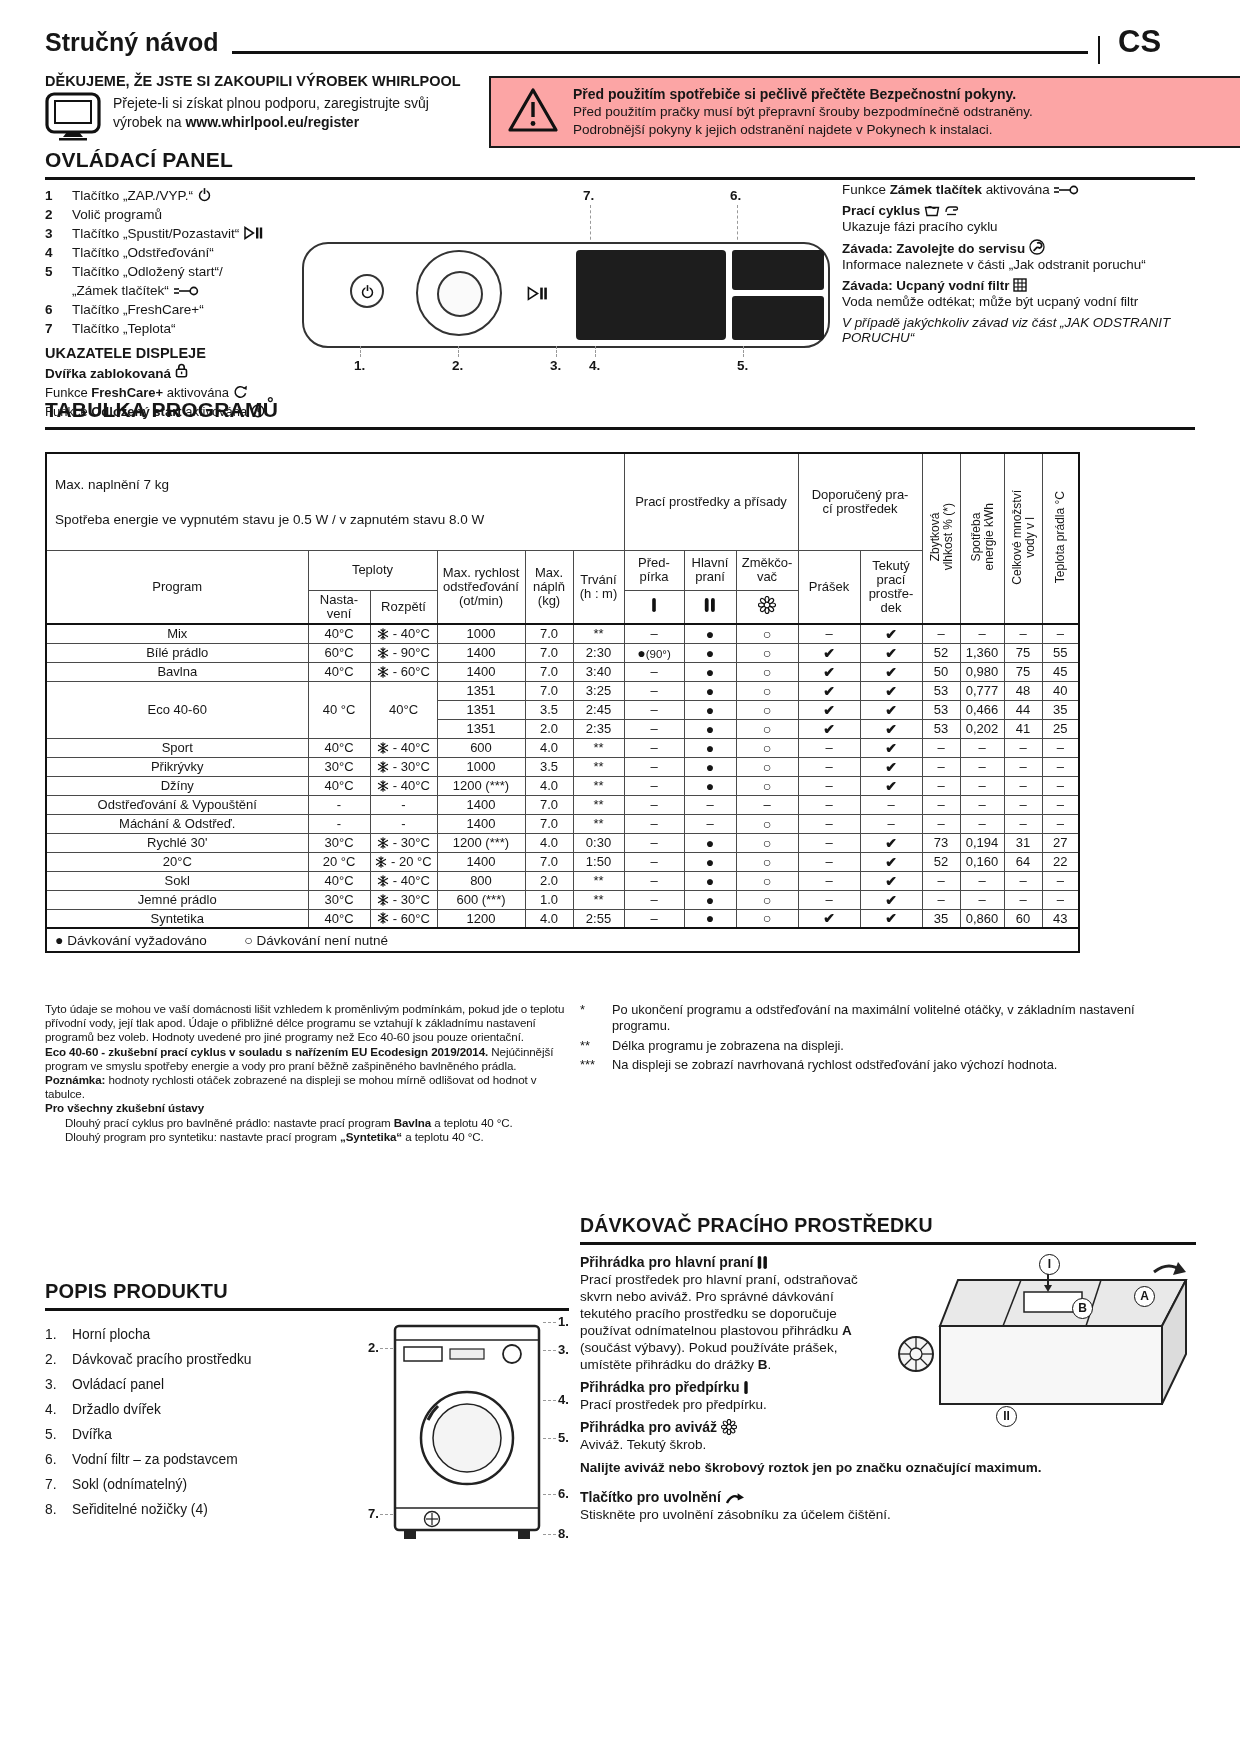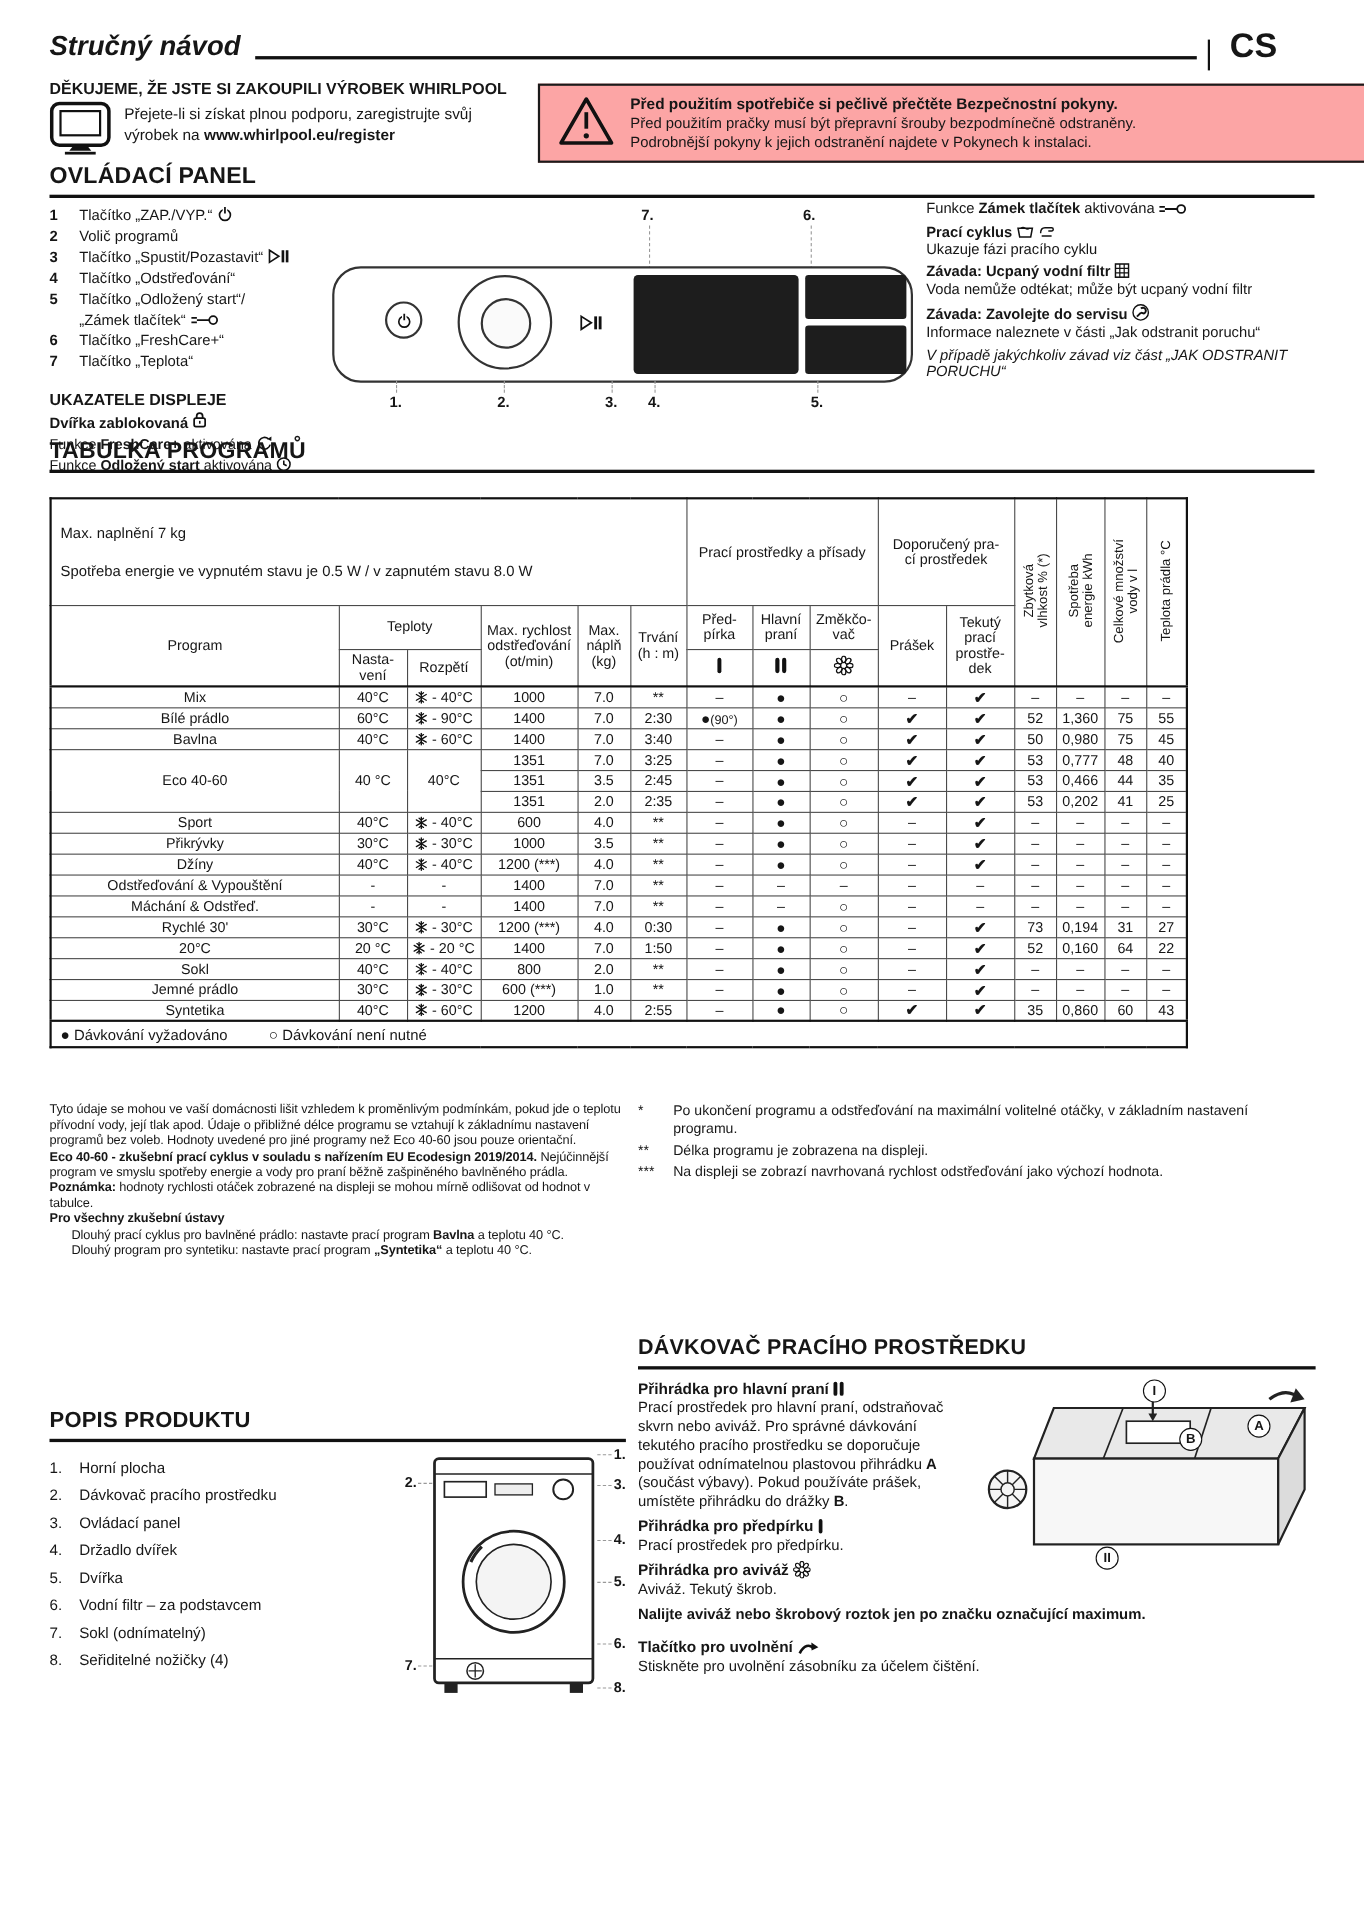--- a/index.html
+++ b/index.html
@@ -1,20 +1,20 @@
 <!DOCTYPE html>
 <html><head>
 <meta charset="utf-8">
 <style>
   html,body{margin:0;padding:0}
   body{position:relative;width:1240px;height:1754px;background:#fff;color:#161616;
        font-family:"Liberation Sans",sans-serif;overflow:hidden}
   .abs{position:absolute}
   
-  #title{left:45px;top:28px;font-size:25px;font-weight:bold;font-style:italic}
+  #title{left:45px;top:28px;font-size:25px;font-weight:bold;}
   #hdr-line{left:232px;top:51px;width:856px;height:3px;background:#111}
   #hdr-div{left:1098px;top:36px;width:2px;height:28px;background:#111}
   #lang{left:1118px;top:24px;font-size:31px;font-weight:bold}
   
   #thanks-h{left:45px;top:73px;font-size:14.5px;font-weight:bold}
   #monitor{left:45px;top:92px}
   #reg{left:113px;top:94px;width:368px;font-size:14px;line-height:18.5px}
   #warn{left:489px;top:76px;width:784px;height:72px;border:2px solid #1a1a1a;
         display:flex;align-items:center;box-sizing:border-box;background:#fca5a5}
   #warn .tri{margin:0 14px 0 16px;flex:0 0 auto}
@@ -23,21 +23,21 @@
   
   .sec-h{font-size:21px;font-weight:bold;letter-spacing:.2px}
   .sec-rule{height:2.5px;background:#111}
   #cp-h{left:45px;top:148px}
   #cp-rule{left:45px;top:177px;width:1150px}
   #cp-col{left:45px;top:186px;width:262px}
   .cp-item{display:grid;grid-template-columns:27px 1fr;font-size:13.5px;line-height:19px}
   .cp-num{font-weight:bold}
   .cp-label svg,.cp-label2 svg{vertical-align:-2px}
   .cp-label2{grid-column:2}
-  #disp-h{font-size:14.5px;font-weight:bold;margin-top:18px}
+  #disp-h{font-size:14.5px;font-weight:bold;margin-top:7px}
   #door-line{font-size:13.5px;font-weight:bold;margin-top:2px}
   .ind-line{font-size:13px;margin-top:4px}
   .ind-line svg{vertical-align:-2px}
   
   #panel{left:300px;top:188px;width:538px;height:198px}
   #panel .frame{position:absolute;left:2px;top:54px;width:528px;height:106px;border:2.5px solid #333;
                 border-radius:26px;background:#fff;box-sizing:border-box}
   #panel .pwr{position:absolute;left:50px;top:86px;width:30px;height:30px;border:2px solid #333;
               border-radius:50%;display:flex;align-items:center;justify-content:center}
   #panel .dial{position:absolute;left:116px;top:62px;width:86px;height:86px;border:2.5px solid #333;border-radius:50%;box-sizing:border-box}
@@ -258,37 +258,37 @@
     <span><svg width="16" height="13" viewBox="0 0 16 13">
           <path d="M1.5 3.5 H14.5 L13 11.5 H3 Z" fill="none" stroke="#111" stroke-width="1.4"></path>
           <path d="M4 3.5 Q6 1.8 8 3.5 T12 3.5" fill="none" stroke="#111" stroke-width="1.1"></path>
         </svg></span>
     <span><svg width="15" height="13" viewBox="0 0 15 13">
           <path d="M2 8 Q2 3 6 3 L12 3 Q13.5 3 13.5 4.5 Q13.5 6 12 6 L9 6" fill="none" stroke="#111" stroke-width="1.3"></path>
           <path d="M3 10.5 h9" stroke="#111" stroke-width="1.3"></path>
         </svg></span>
     <div>Ukazuje fázi pracího cyklu</div>
   </div>
+  <div class="st-block" able="false">
+    <b>Závada: Zavolejte do servisu </b><span><svg width="16" height="16" viewBox="0 0 16 16">
+          <circle cx="8" cy="8" r="7" fill="none" stroke="#111" stroke-width="1.3"></circle>
+          <path d="M4.6 11.8 L8.2 8.2" stroke="#111" stroke-width="1.8"></path>
+          <path d="M8.2 4.4 a2.7 2.7 0 1 1 2.6 4.6 L8.2 8.2" fill="none" stroke="#111" stroke-width="1.8"></path>
+        </svg></span>
+    <div>Informace naleznete v části „Jak odstranit poruchu“</div>
+  </div>
   <div class="st-block">
     <b>Závada: Ucpaný vodní filtr </b><span><svg width="14" height="14" viewBox="0 0 14 14">
           <rect x="1" y="1" width="12" height="12" fill="none" stroke="#111" stroke-width="1.4"></rect>
           <line x1="5" y1="1" x2="5" y2="13" stroke="#111" stroke-width="1.1"></line>
           <line x1="9" y1="1" x2="9" y2="13" stroke="#111" stroke-width="1.1"></line>
           <line x1="1" y1="5" x2="13" y2="5" stroke="#111" stroke-width="1.1"></line>
           <line x1="1" y1="9" x2="13" y2="9" stroke="#111" stroke-width="1.1"></line>
         </svg></span>
     <div>Voda nemůže odtékat; může být ucpaný vodní filtr</div>
-  </div>
-  <div class="st-block" able="false">
-    <b>Závada: Zavolejte do servisu </b><span><svg width="16" height="16" viewBox="0 0 16 16">
-          <circle cx="8" cy="8" r="7" fill="none" stroke="#111" stroke-width="1.3"></circle>
-          <path d="M4.6 11.8 L8.2 8.2" stroke="#111" stroke-width="1.8"></path>
-          <path d="M8.2 4.4 a2.7 2.7 0 1 1 2.6 4.6 L8.2 8.2" fill="none" stroke="#111" stroke-width="1.8"></path>
-        </svg></span>
-    <div>Informace naleznete v části „Jak odstranit poruchu“</div>
   </div>
   <div id="fault-note">V případě jakýchkoliv závad viz část „JAK ODSTRANIT PORUCHU“</div>
 </div>
 
 <div class="abs sec-h" id="tab-h">TABULKA PROGRAMŮ</div>
 <div class="abs sec-rule" id="tab-rule"></div>
 
 <table class="abs" id="ptable">
   <colgroup>
     <col style="width:262px">

